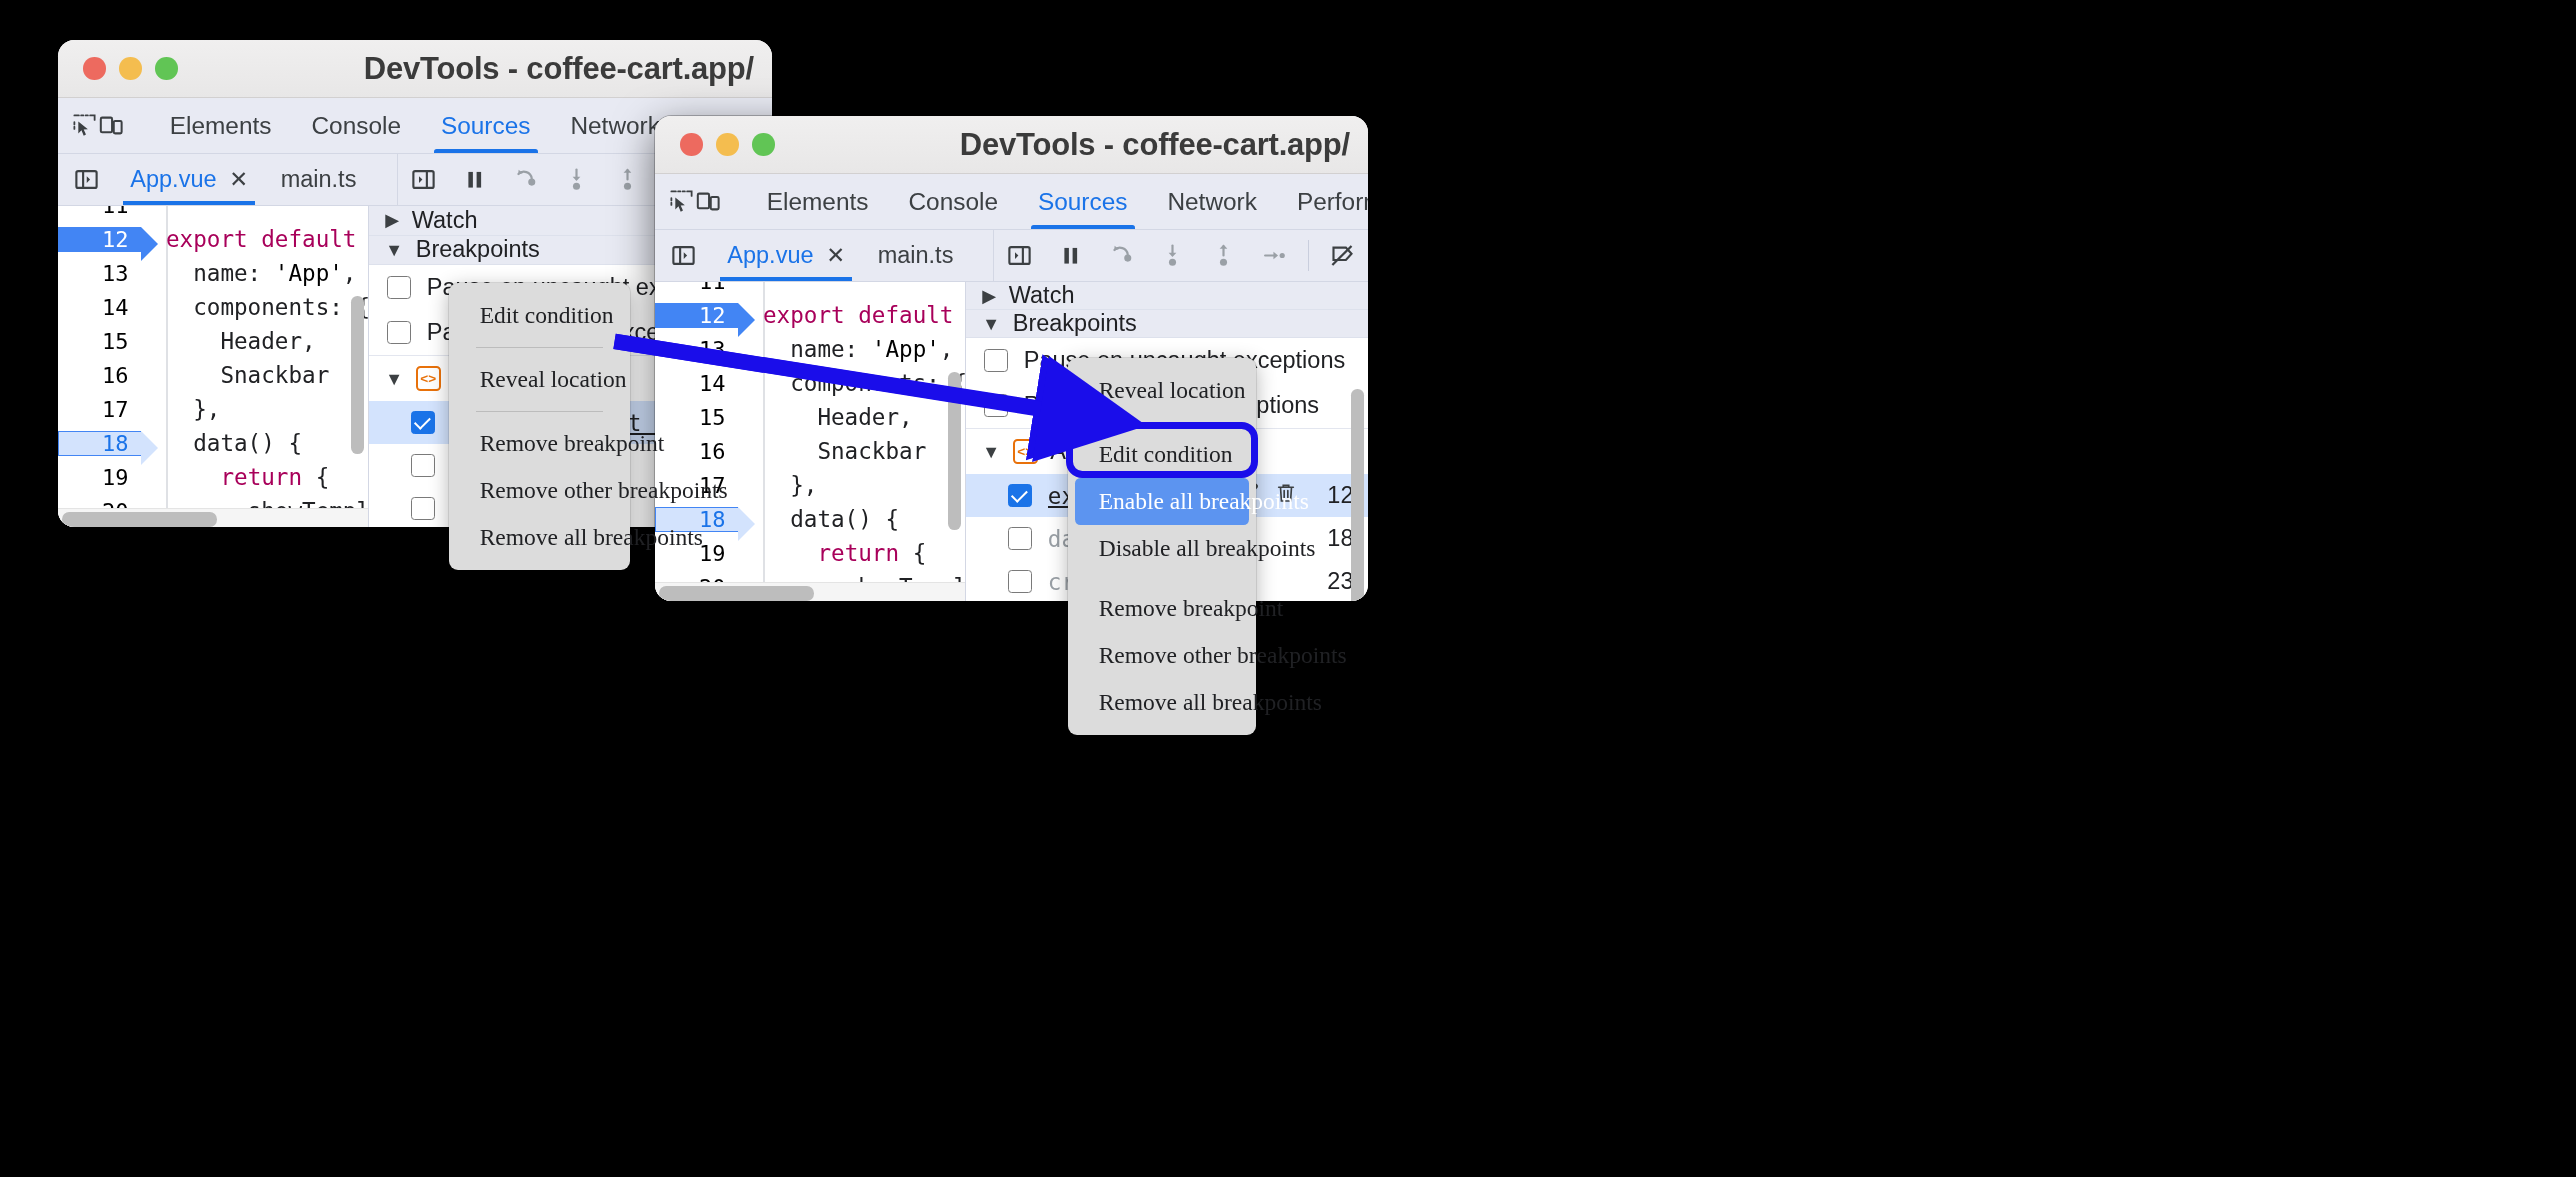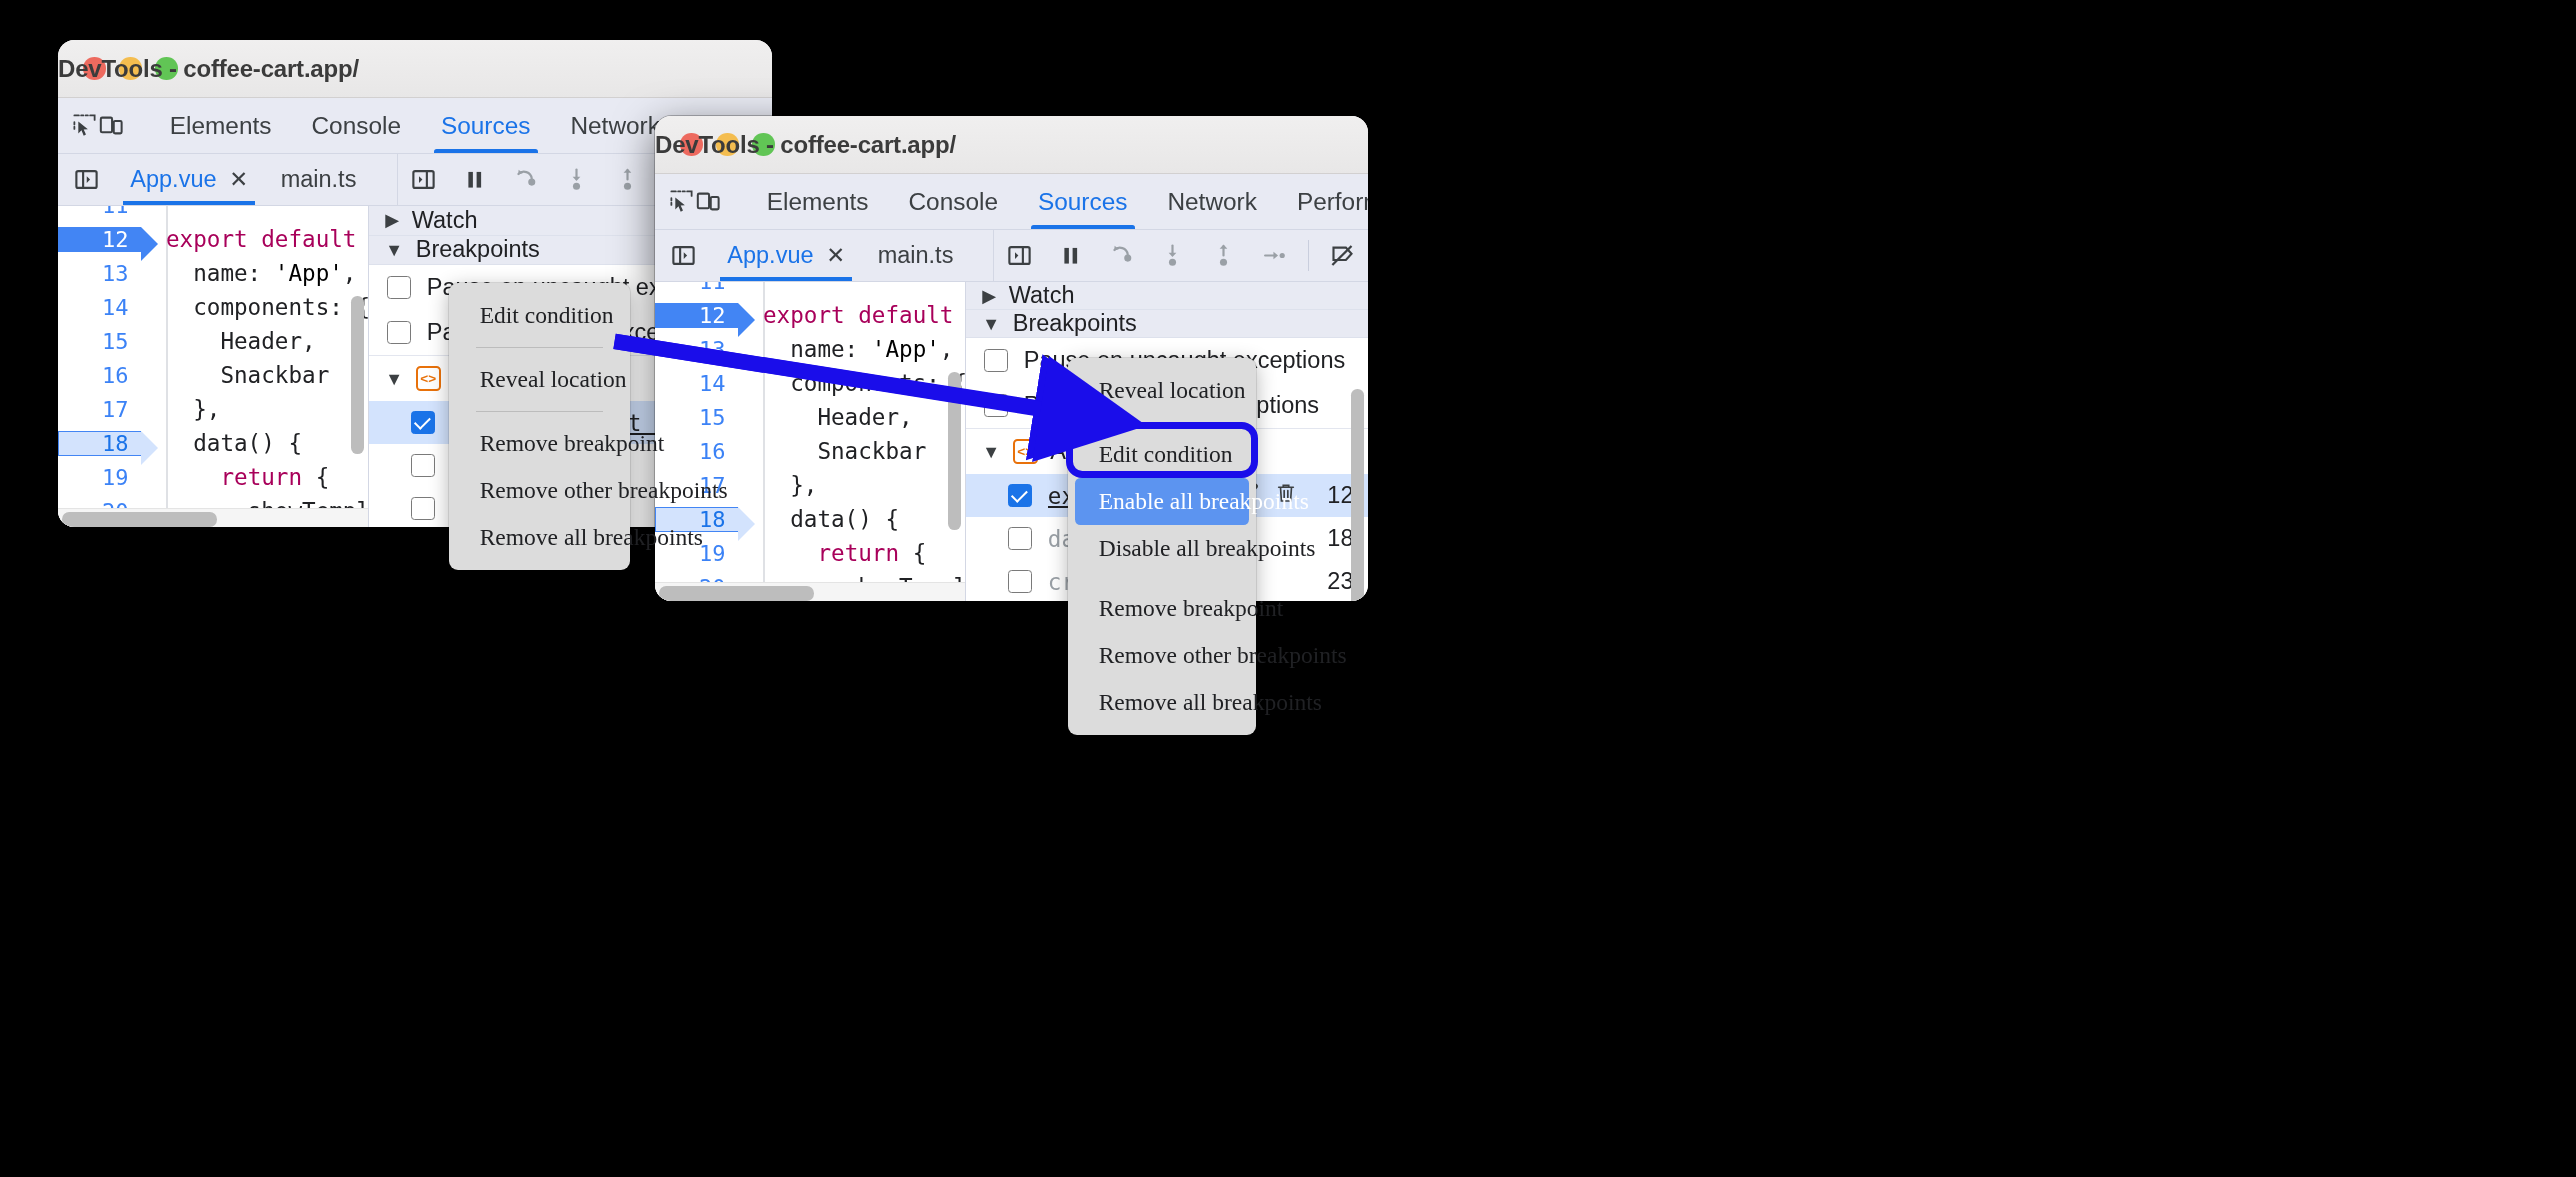--- a/index.html
+++ b/index.html
@@ -25,22 +25,22 @@
     border-bottom: 0.9px solid #d2d0d0;
     display: flex; align-items: center;
     position: relative;
   }
   .traffic { display: flex; gap: 13.6px; margin-left: 25px; }
   .dot { width: 22.6px; height: 22.6px; border-radius: 50%; }
   .dot.r { background: #ed6a5f; }
   .dot.y { background: #f4bd4f; }
   .dot.g { background: #61c555; }
   .win-title {
-    position: absolute; left: 0; right: 8px; text-align: left;
-    font-size: 24px; font-weight: bold; color: #3b3b3b;
+    position: absolute; left: 0; right: 18px; text-align: right;
+    font-size: 31px; font-weight: bold; color: #3b3b3b;
     letter-spacing: -0.2px;
   }
 
   
   .dt-toolbar {
     height: 56px;
     background: #e8eaf3;
     border-bottom: 0.9px solid #d3d7e4;
     display: flex; align-items: center;
     padding-left: 12.6px;
@@ -88,21 +88,21 @@
   .body-split { display: flex; align-items: stretch; }
   .editor {
     position: relative; background: #fff; overflow: hidden;
     font-family: "DejaVu Sans Mono", monospace;
     font-size: 22.6px;
   }
   .code-rows { position: relative; }
   .crow { display: flex; height: 34px; align-items: center; position: relative; }
   .gut {
     width: 83px; flex: none; text-align: right; padding-right: 12.6px;
-    color: #3b82f6; font-size: 22px; position: relative;
+    color: #000000; font-size: 22px; position: relative;
   }
   .gut.bp-active {
     background: #4285f4; color: #fff;
   }
   .gut.bp-active::after {
     content:""; position:absolute; right:-17px; top:0; width:0; height:0;
     border-top: 17px solid transparent; border-bottom: 17px solid transparent;
     border-left: 17px solid #4285f4;
   }
   .gut.bp-dim { background: #d3e3fd; color: #1a73e8; }

